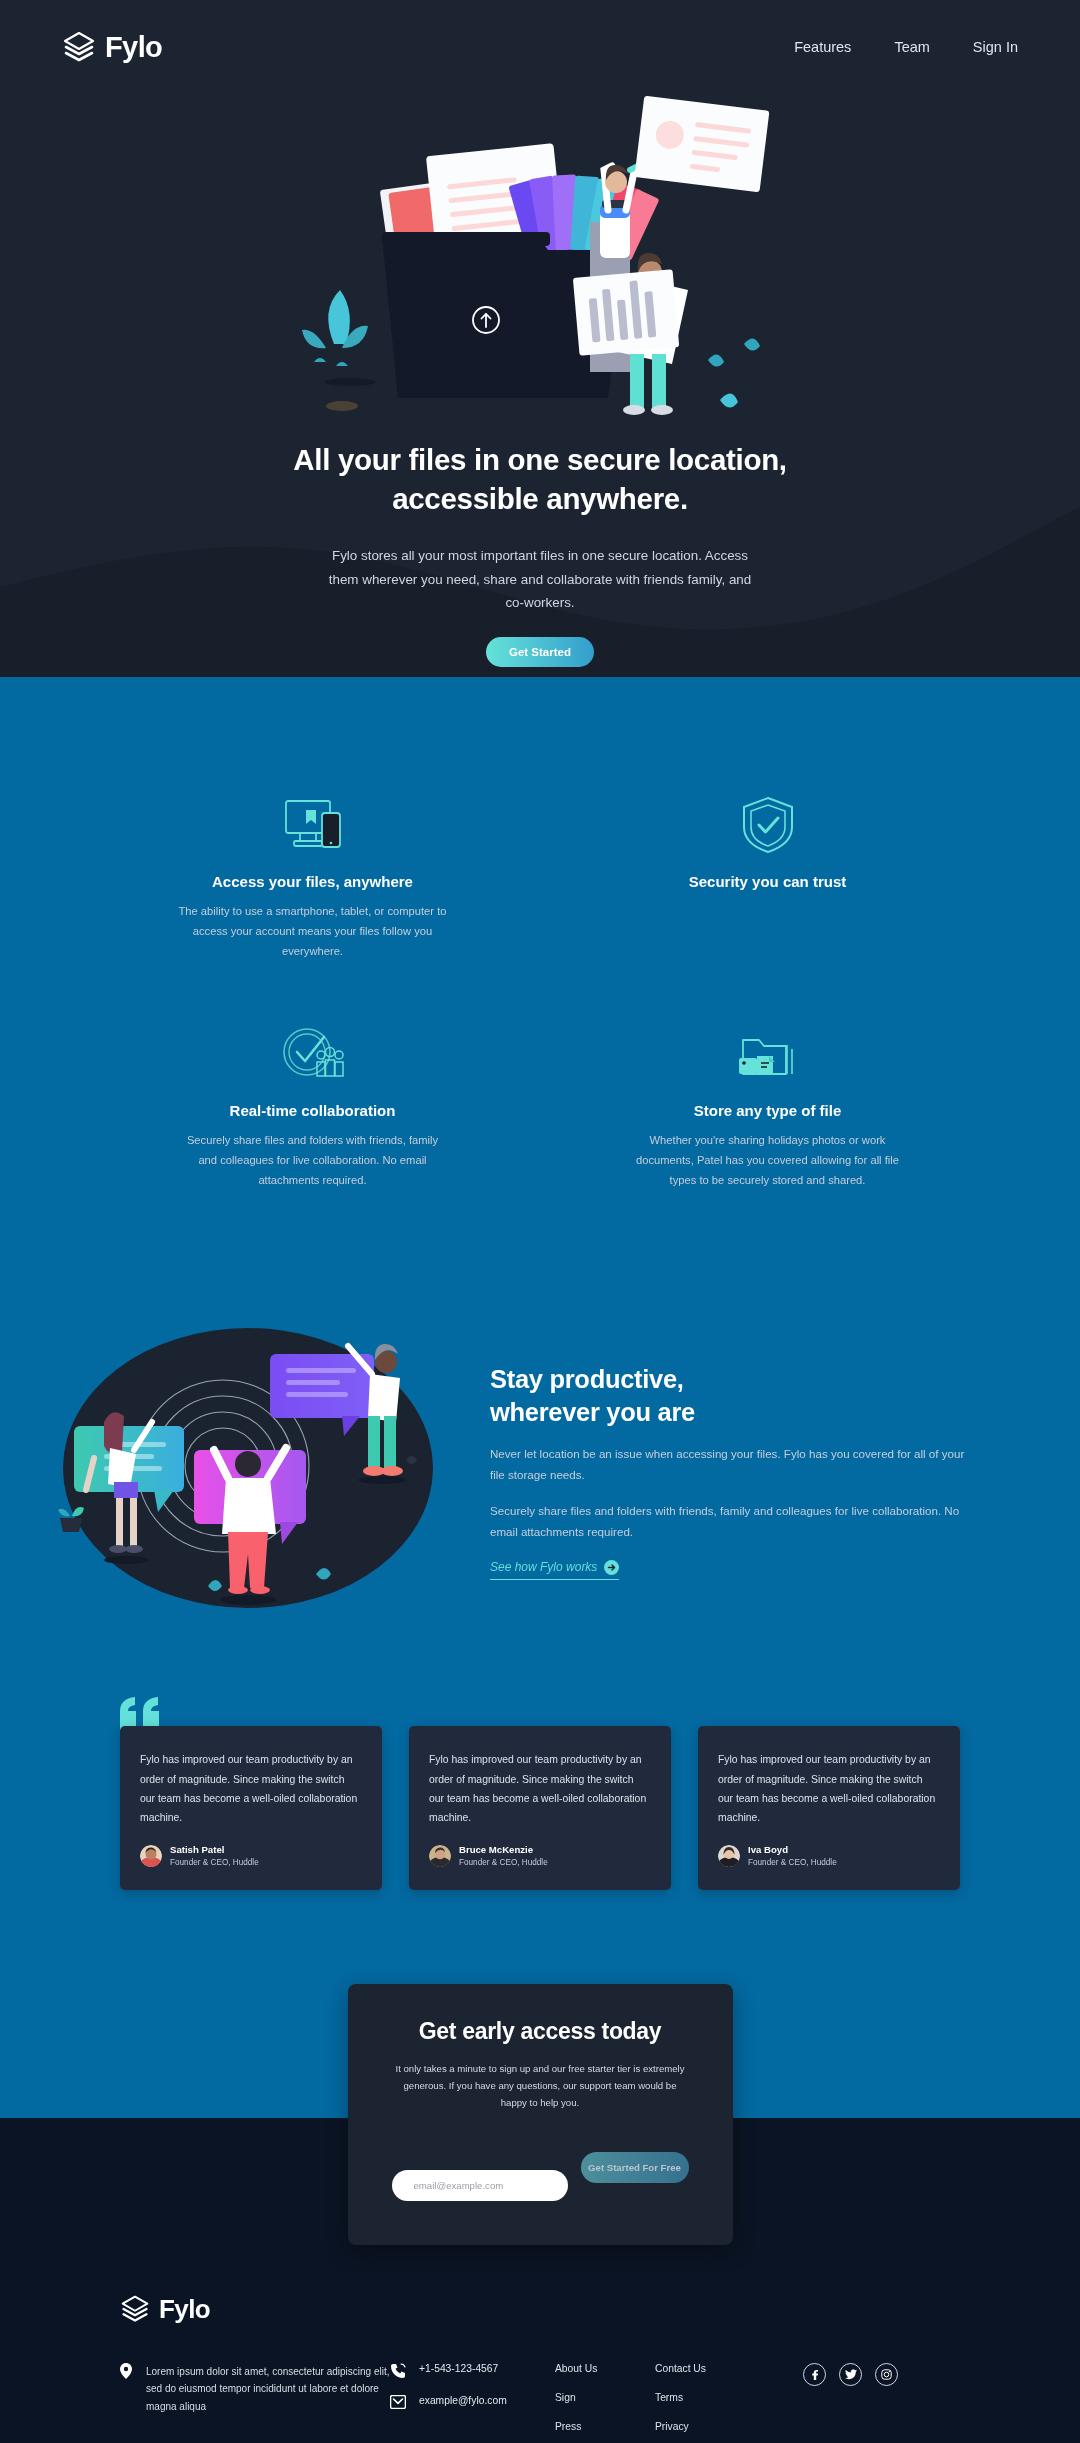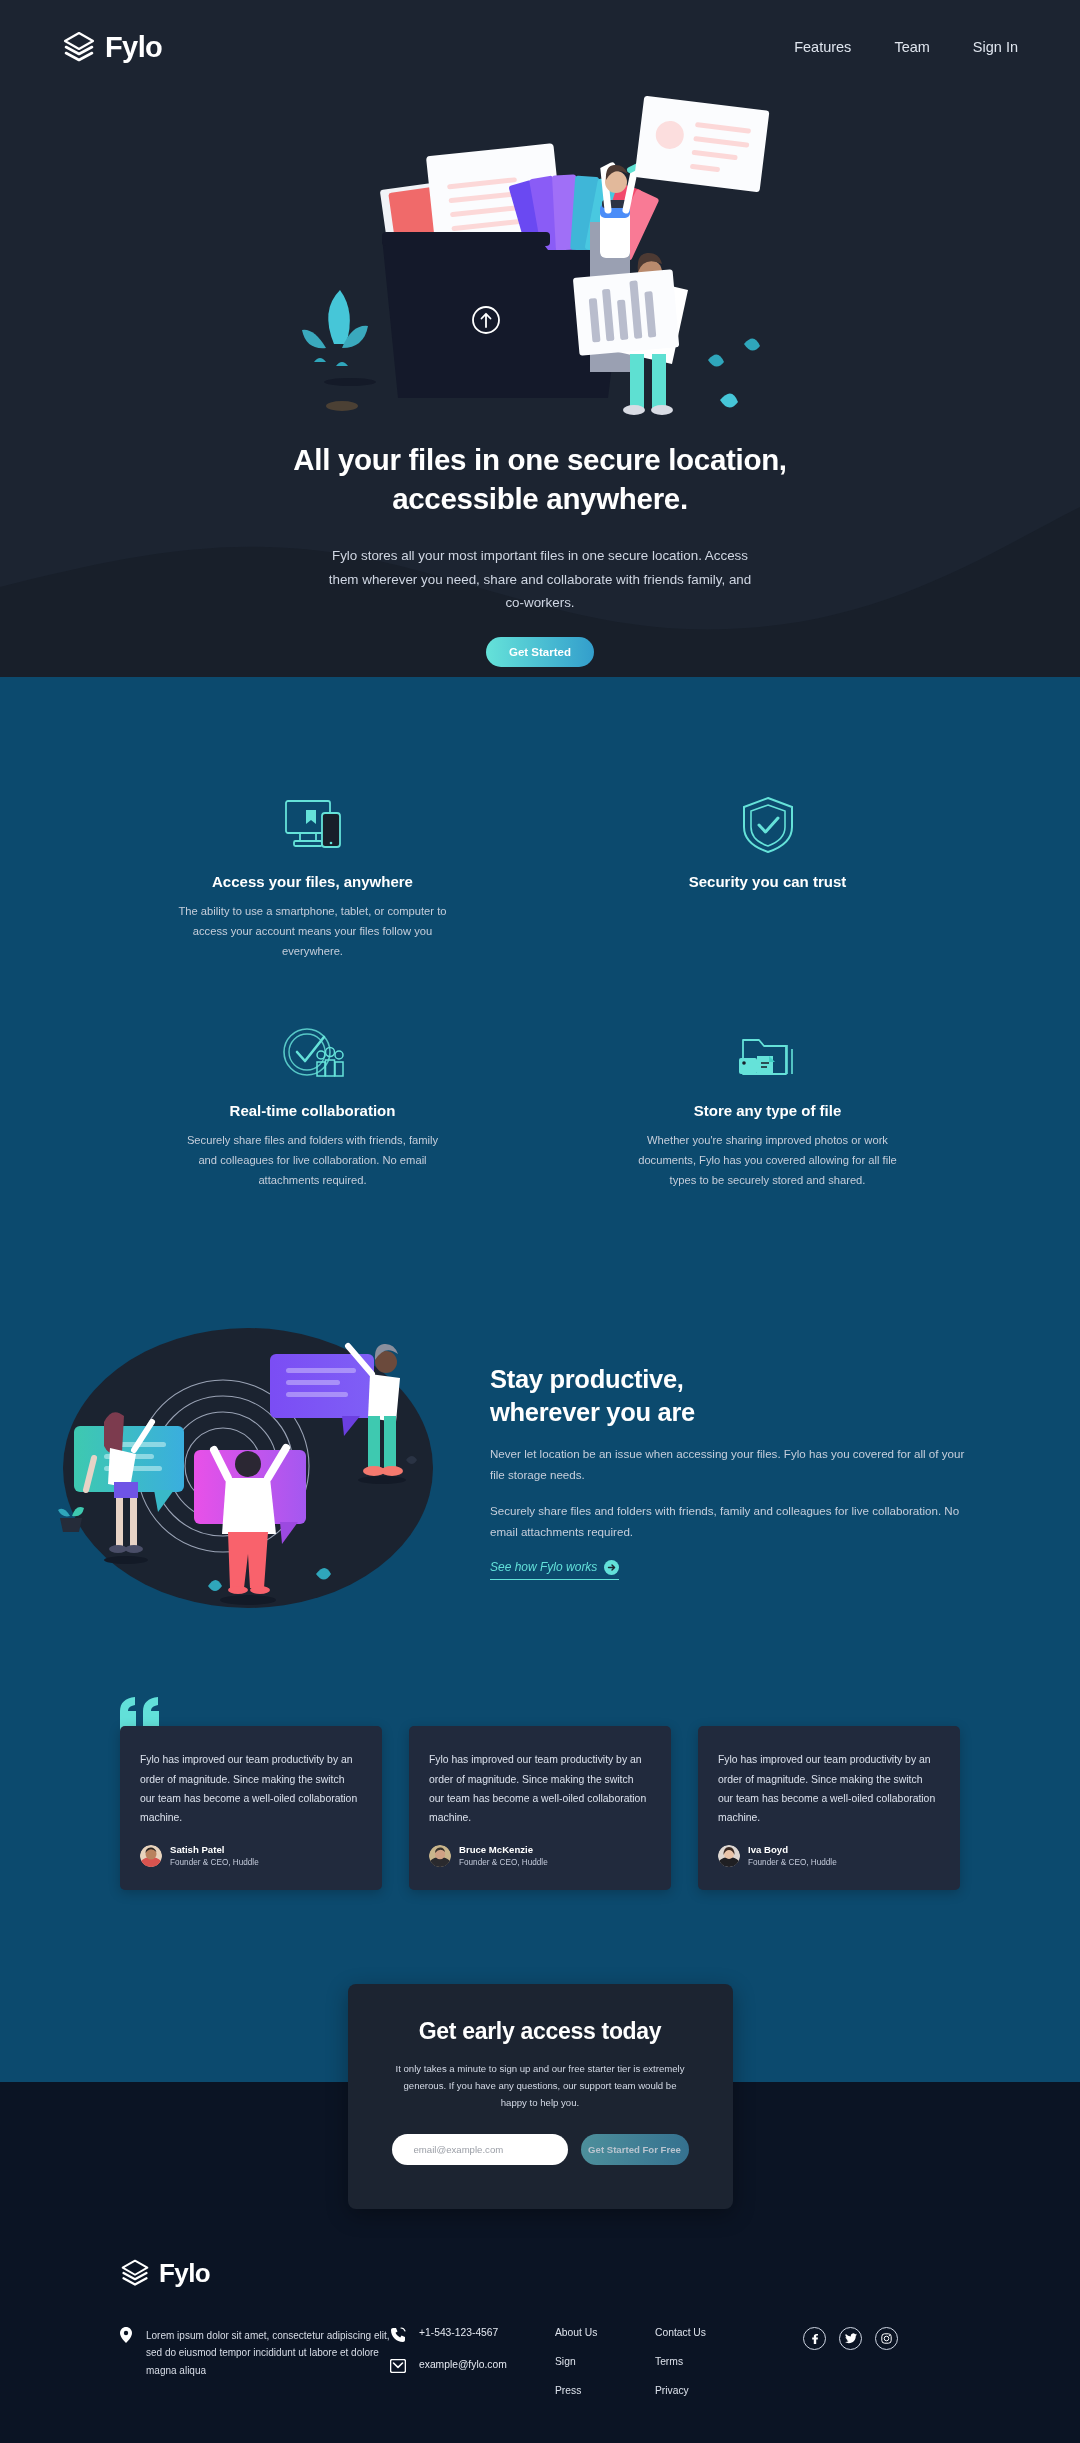--- a/index.html
+++ b/index.html
@@ -117,20 +117,21 @@
     border-radius:8px; padding:34px 44px 44px 44px; text-align:center;
     box-shadow:0 6px 22px rgba(0,0,0,.33);
   }
   .cta-title { font-size:23px; font-weight:bold; letter-spacing:-0.3px; color:#fff; }
   .cta-text { font-size:9.6px; line-height:1.75; color:#d3d9e5; margin:16px auto 0; max-width:310px; }
   .cta-form { display:flex; gap:13px; margin-top:22px; align-items:center; }
   .cta-input {
     flex:1; height:31px; border:none; border-radius:16px; background:#fff;
     padding:0 22px; font-size:9.6px; color:#333;
     font-family:"Liberation Sans", sans-serif;
+    margin-top:36px;
   }
   .cta-input::placeholder { color:#9a9ea6; }
   .cta-btn {
     width:116px; height:31px; border:none; border-radius:16px;
     background:linear-gradient(90deg,#4d8f9b 0%,#35718f 100%);
     color:#b9c4cf; font-size:9.6px; font-weight:bold; cursor:pointer;
     font-family:"Liberation Sans", sans-serif;
   }
 
   
@@ -292,21 +293,21 @@
 
       <h1 class="hero-title">
         <span>All your files in one secure location,</span><br>
         <span>accessible anywhere.</span>
       </h1>
       <p class="hero-sub">Fylo stores all your most important files in one secure location. Access them wherever you need, share and collaborate with friends family, and co-workers.</p>
       <button class="btn-primary">Get Started</button>
     </div>
   </section>
 
-  <main style="background:#0c4a6e;">
+  <main style="background:#0369a1;">
 
     <section class="features">
 
       <div class="feature">
         <div class="feature-icon">
           <svg width="62" height="56" viewBox="0 0 62 56">
             <rect x="4" y="4" width="44" height="32" rx="2" fill="none" stroke="#65e2d9" stroke-width="1.8"></rect>
             <path d="M18 36 L18 44 L34 44 L34 36" fill="none" stroke="#65e2d9" stroke-width="1.8"></path>
             <rect x="12" y="44" width="28" height="5" rx="1.5" fill="none" stroke="#65e2d9" stroke-width="1.8"></rect>
             <path d="M24 13 h10 v14 l-5 -4 l-5 4 z" fill="#65e2d9"></path>
@@ -353,21 +354,21 @@
             <path d="M6 44 V10 h16 l5 6 h22 v28 z" fill="none" stroke="#65e2d9" stroke-width="1.8" stroke-linejoin="round"></path>
             <path d="M50 15 v29 M55 19 v25" fill="none" stroke="#65e2d9" stroke-width="1.6"></path>
             <rect x="2" y="28" width="18" height="16" rx="2" fill="#65e2d9"></rect>
             <circle cx="7" cy="33" r="1.8" fill="#181f2a"></circle>
             <path d="M20 26 h16 v18 h-16 z" fill="#65e2d9"></path>
             <path d="M32 26 l6 6 h-6 z" fill="#3fcfc4"></path>
             <path d="M24 33 h8 M24 37 h6" stroke="#181f2a" stroke-width="1.3"></path>
           </svg>
         </div>
         <div class="feature-title">Store any type of file</div>
-        <p class="feature-text">Whether you're sharing improved photos or work documents, Fylo has you covered allowing for all file types to be securely stored and shared.</p>
+        <p class="feature-text">Whether you're sharing holidays photos or work documents, Patel has you covered allowing for all file types to be securely stored and shared.</p>
       </div>
     </section>
 
     <section class="productive">
       <svg class="productive-art" viewBox="0 0 420 300">
         <ellipse cx="200" cy="150" rx="185" ry="140" fill="#1b2330"></ellipse>
         <g fill="none" stroke="#9aa3b5" stroke-width="1.1">
           <circle cx="175" cy="148" r="38"></circle>
           <circle cx="175" cy="148" r="54"></circle>
           <circle cx="175" cy="148" r="70"></circle>

